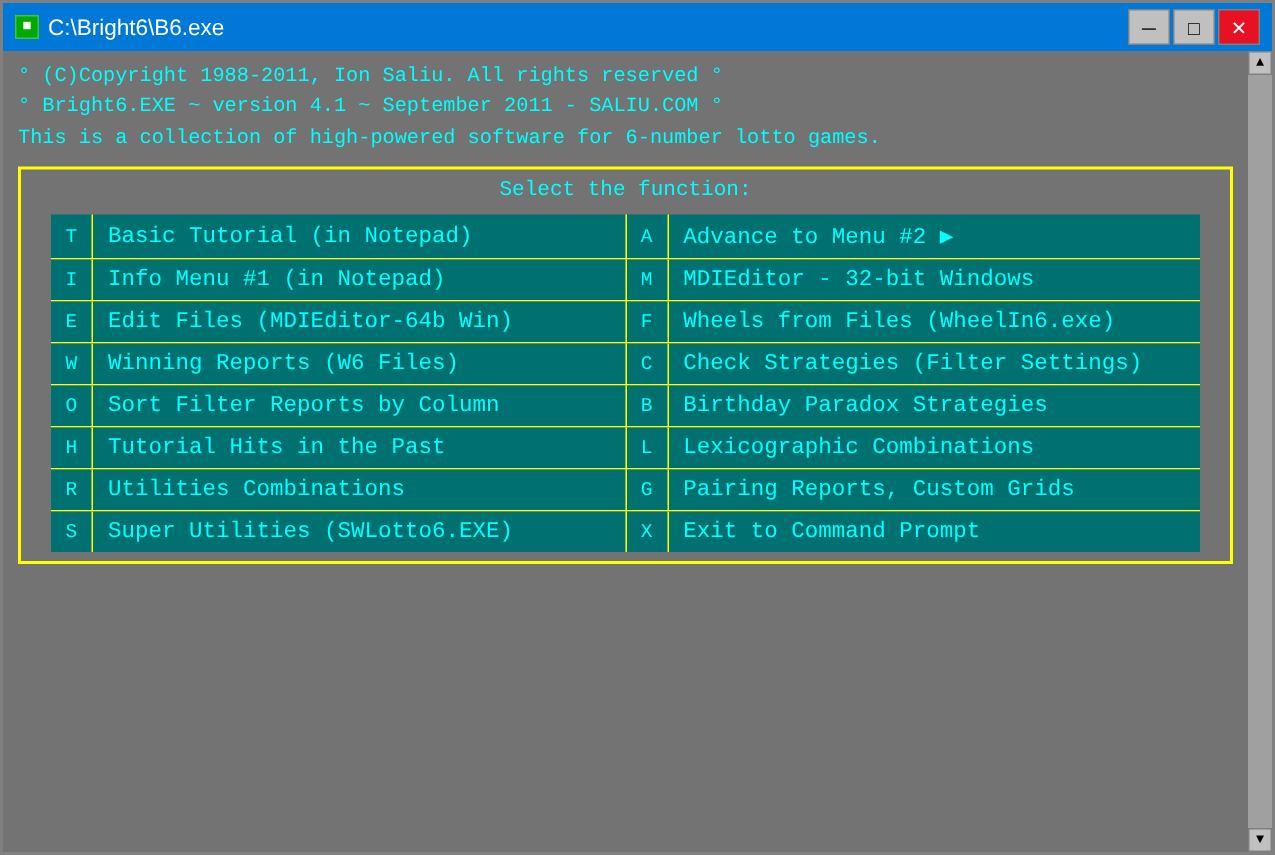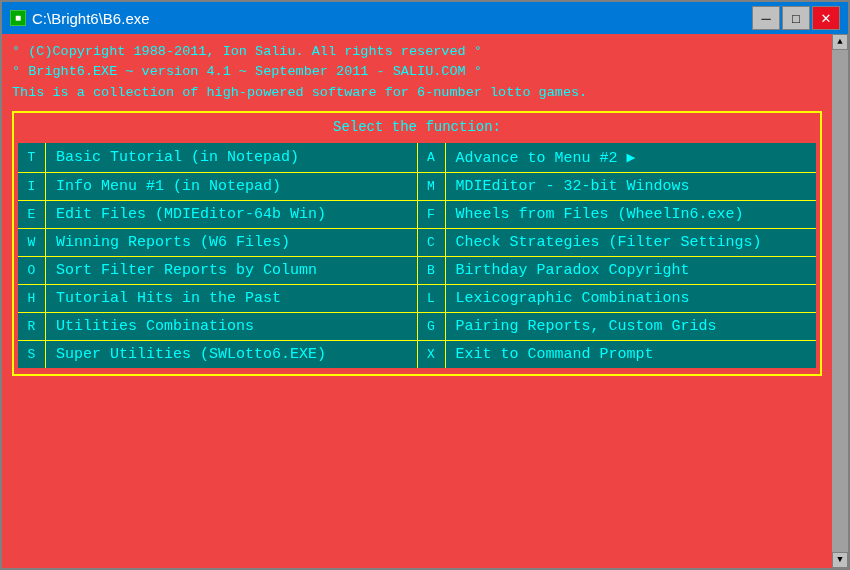--- a/index.html
+++ b/index.html
@@ -57,21 +57,21 @@
       align-items: center;
       justify-content: center;
       font-size: 13px;
       cursor: pointer;
       color: #000;
       font-family: Arial, sans-serif;
     }
     .title-btn.close { background: #e81123; color: white; }
     .content-area {
       flex: 1;
-      background: #ef4444;
+      background: #737373;
       padding: 8px 10px;
       overflow: hidden;
       position: relative;
     }
     .scrollbar {
       position: absolute;
       right: 0;
       top: 0;
       width: 16px;
       height: 100%;
@@ -106,21 +106,21 @@
     .header-lines {
       margin-bottom: 8px;
       line-height: 1.5;
     }
     .header-lines .line {
       color: #00ffff;
       white-space: nowrap;
     }
     .menu-box {
       border: 2px solid #ffff00;
-      padding: 6px 4px;
+      padding: 6px 20px;
     }
     .menu-title {
       text-align: center;
       color: #00ffff;
       margin-bottom: 8px;
       font-size: 14px;
     }
     .menu-grid {
       display: flex;
       flex-direction: column;
@@ -234,21 +234,21 @@
             </div>
           </div>
 
           <div class="menu-row">
             <div class="menu-cell">
               <span class="menu-key">O</span>
               <span class="menu-label">Sort Filter Reports by Column</span>
             </div>
             <div class="menu-cell">
               <span class="menu-key">B</span>
-              <span class="menu-label">Birthday Paradox Copyright</span>
+              <span class="menu-label">Birthday Paradox Strategies</span>
             </div>
           </div>
 
           <div class="menu-row">
             <div class="menu-cell">
               <span class="menu-key">H</span>
               <span class="menu-label">Tutorial Hits in the Past</span>
             </div>
             <div class="menu-cell">
               <span class="menu-key">L</span>

